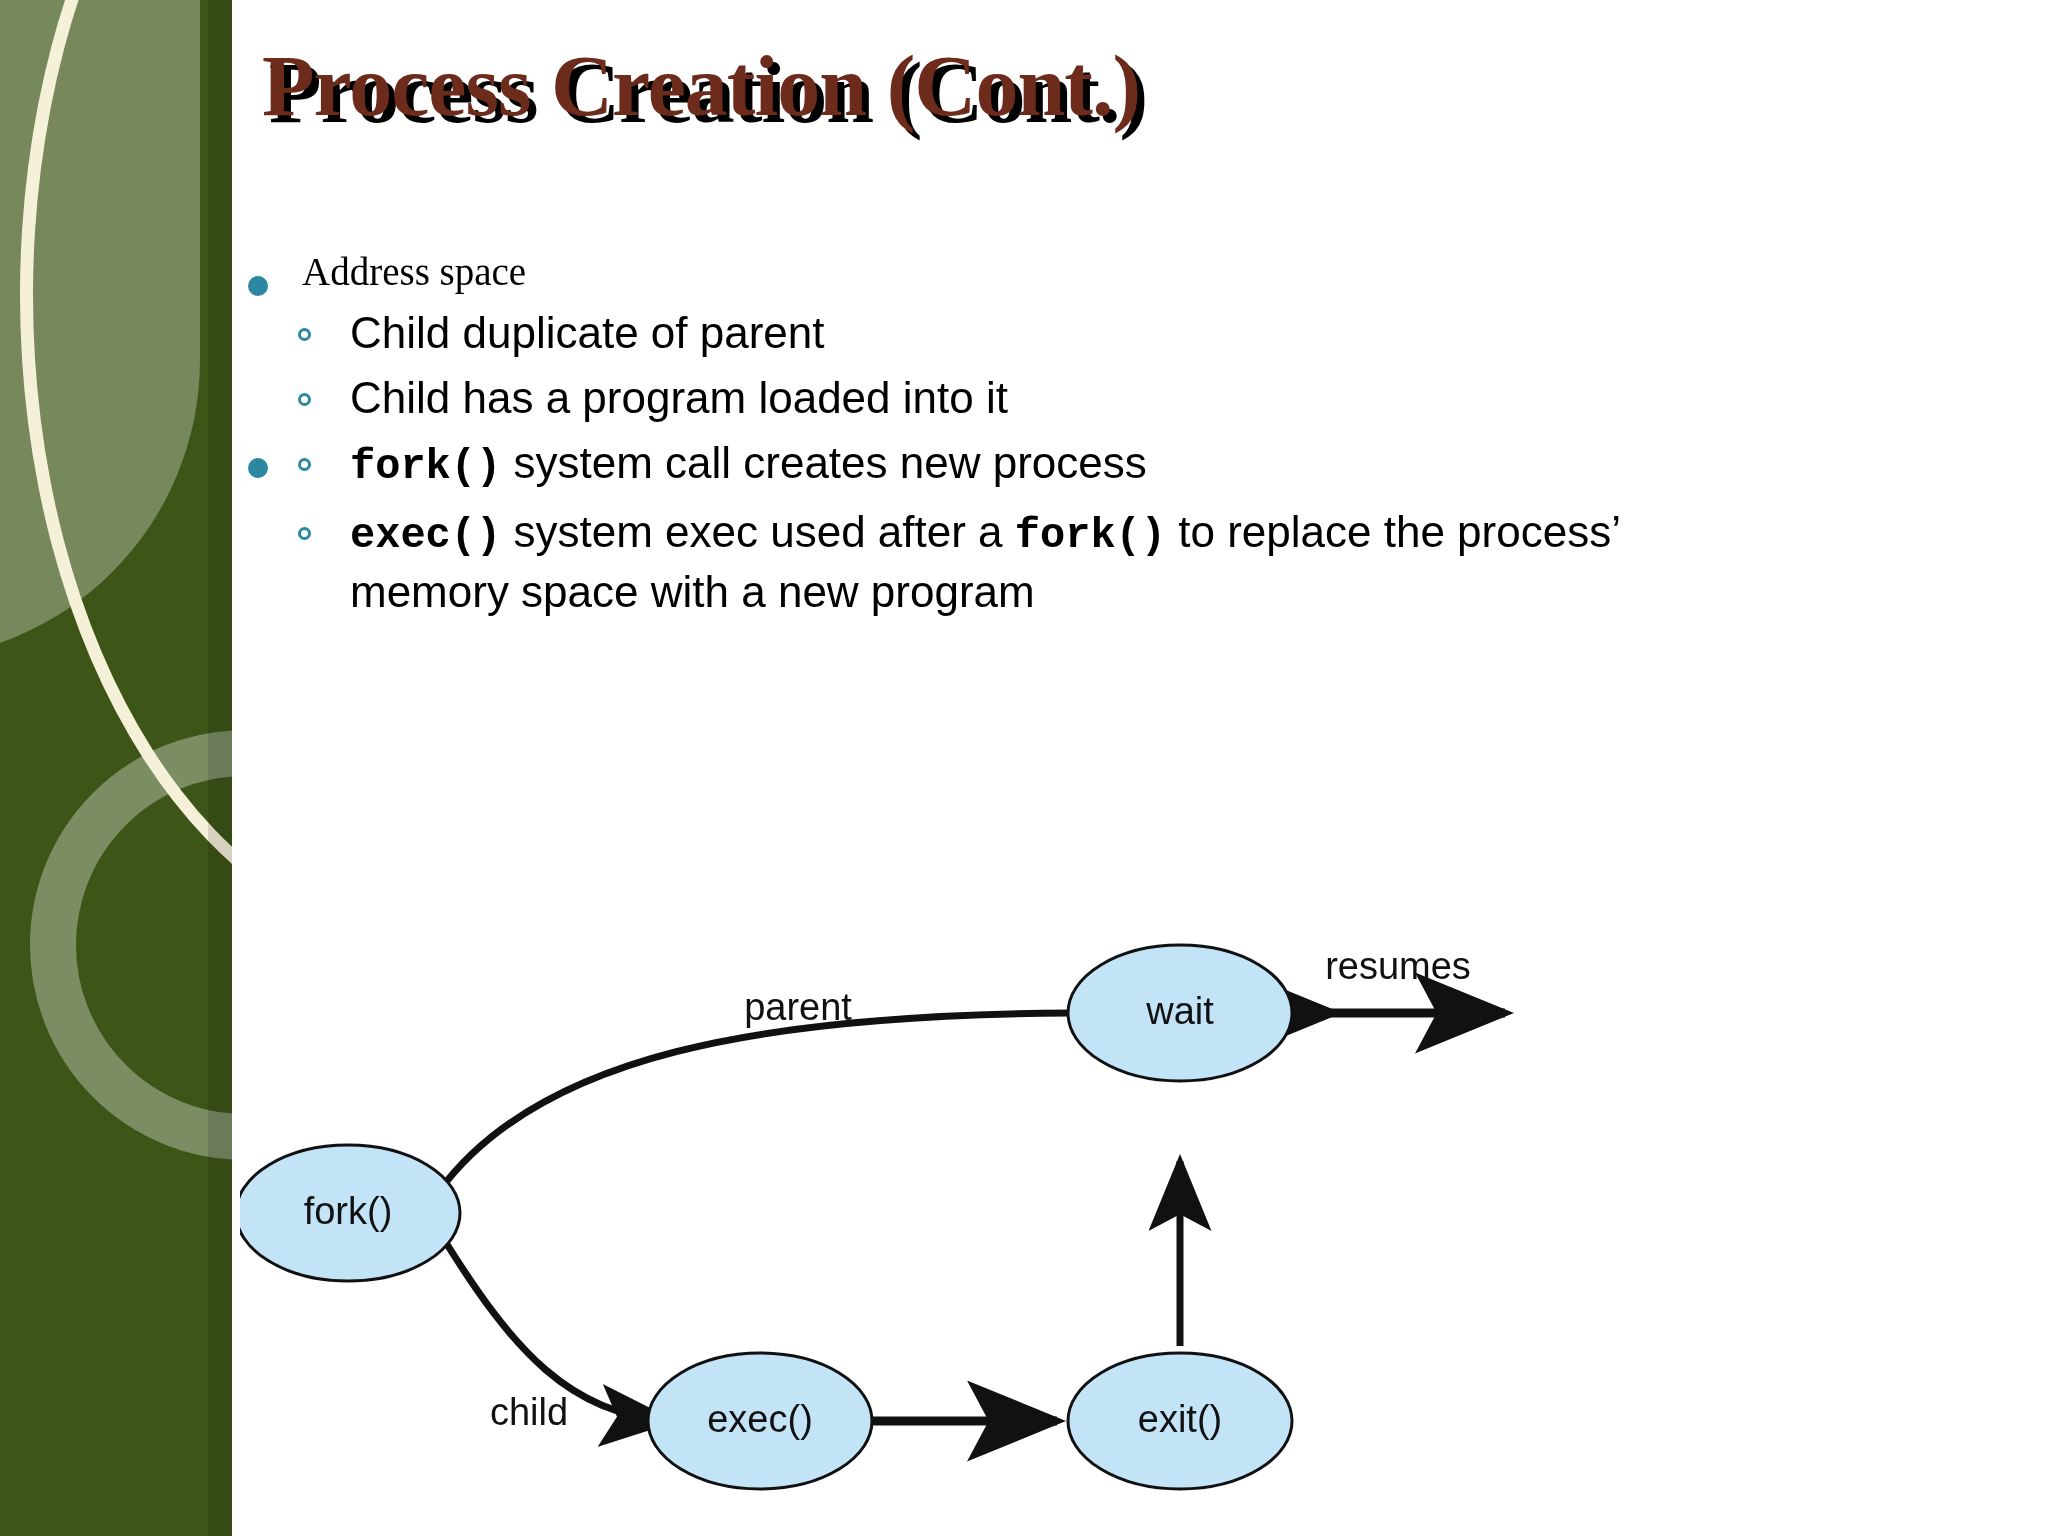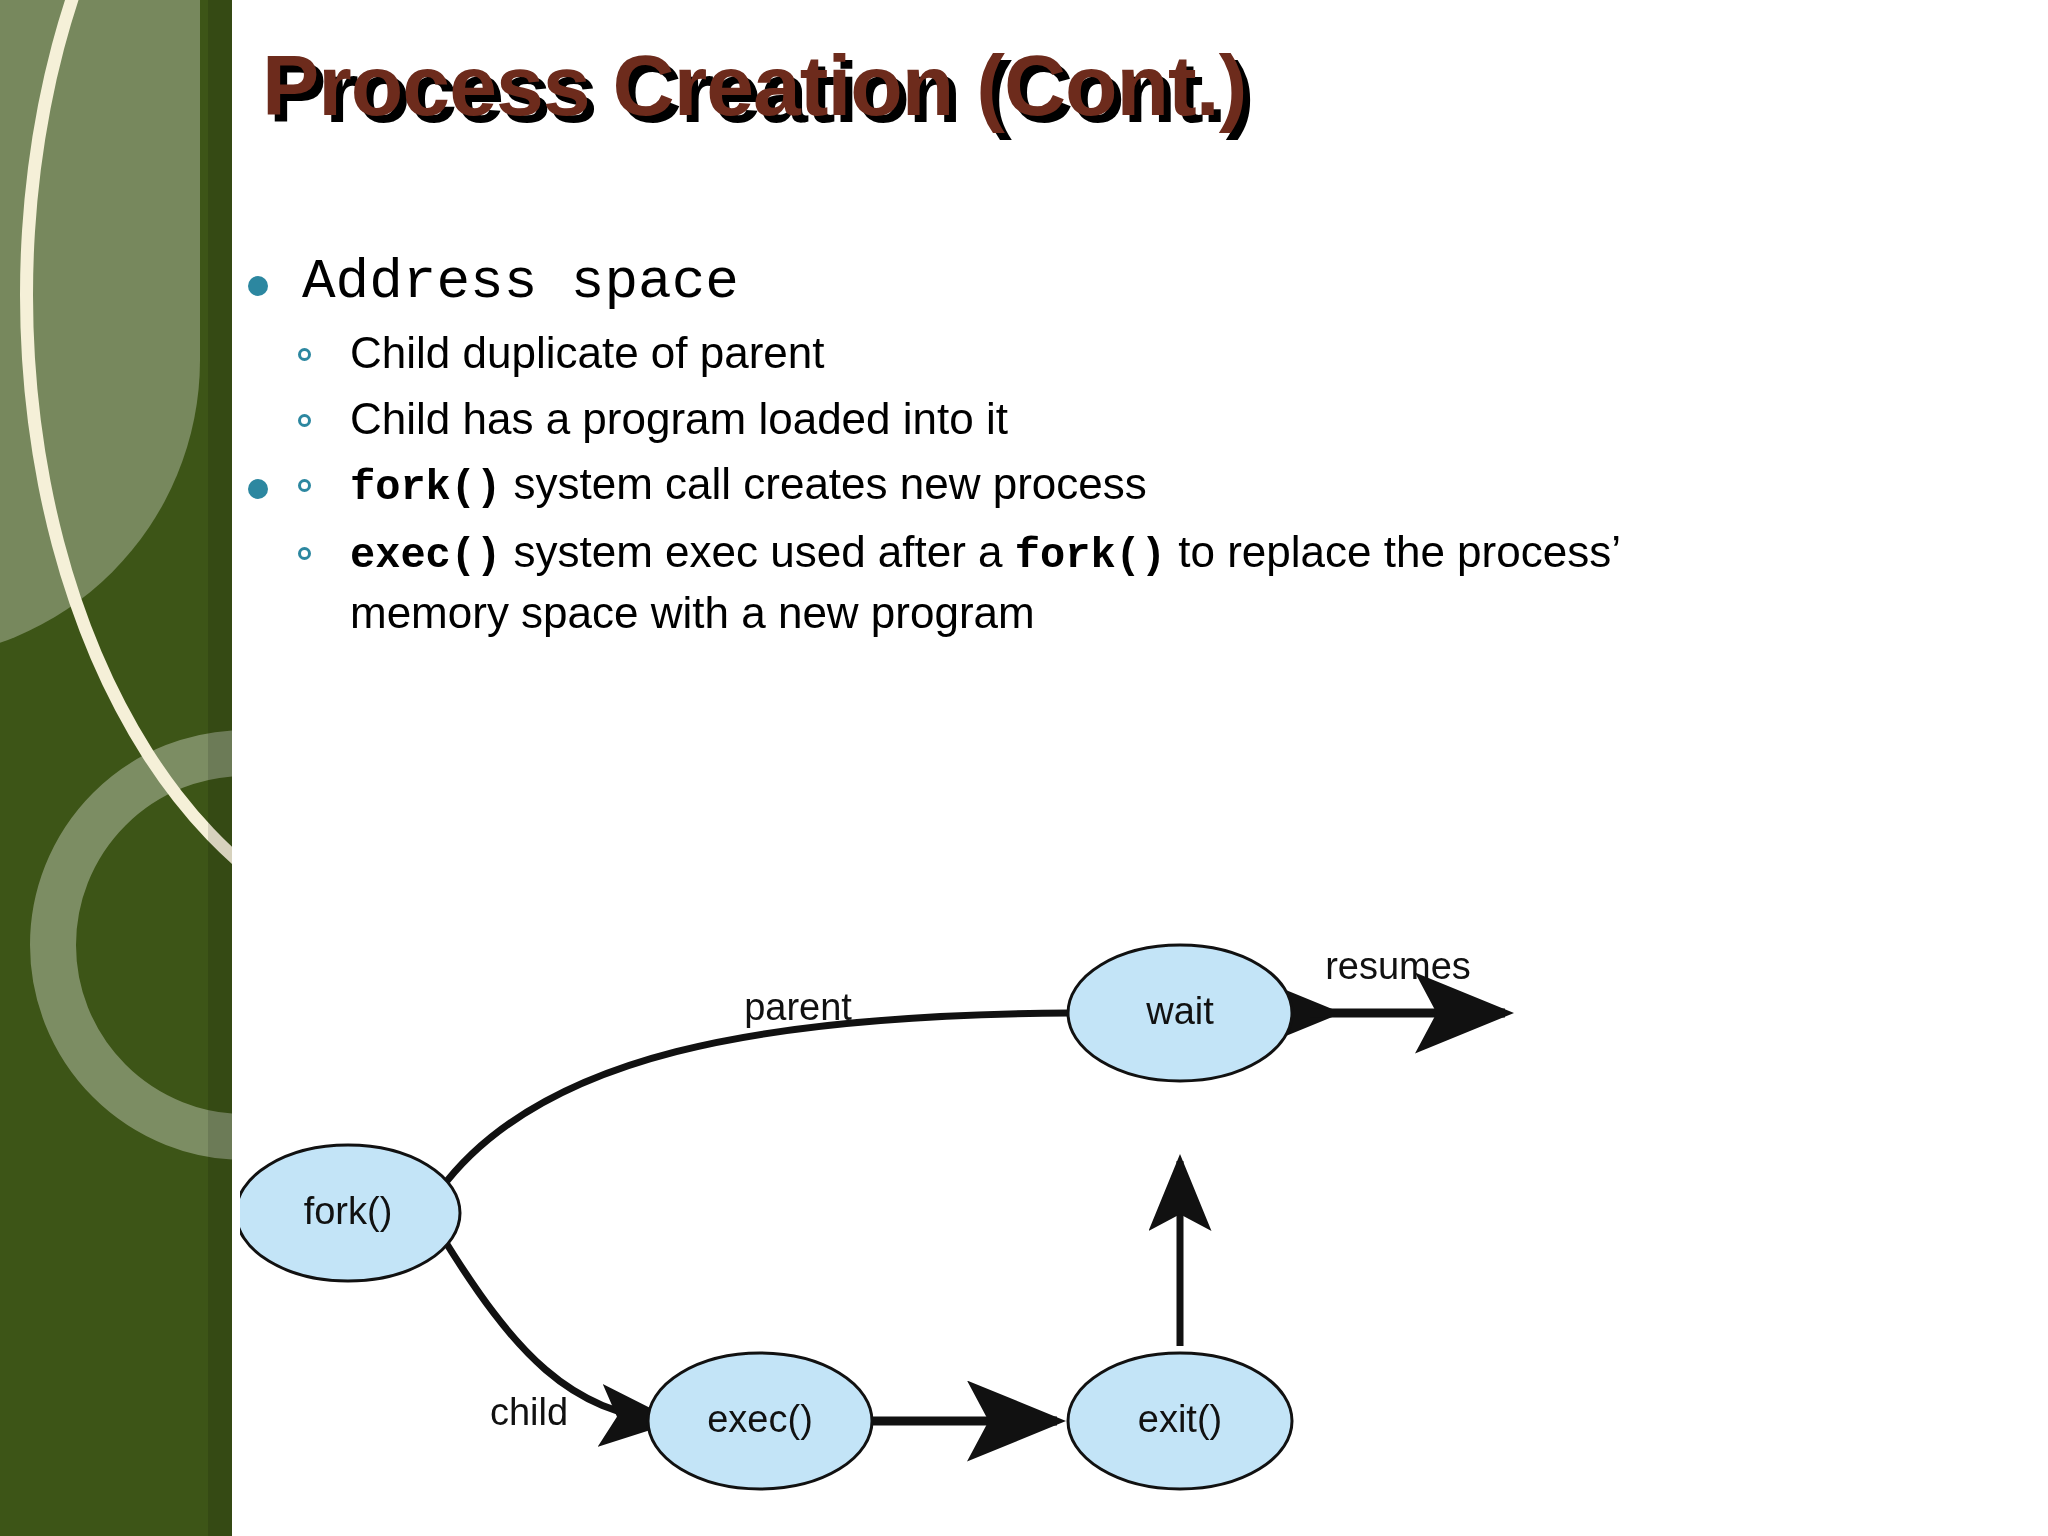--- a/index.html
+++ b/index.html
@@ -55,44 +55,44 @@
     border-radius: 50%;
     border: 13px solid #f5f0d8;
     box-sizing: border-box;
   }
 
   
   #title {
     position: absolute;
     left: 262px;
     top: 36px;
-    font-family: Liberation Sans, sans-serif;
+    font-family: Liberation Serif, serif;
     font-size: 86px;
     font-weight: bold;
     letter-spacing: -1px;
     color: #6d2b1c;
     text-shadow: 7px 7px 0 #000000;
     white-space: nowrap;
   }
 
   
   #body {
     position: absolute;
     left: 240px;
     top: 248px;
     width: 1480px;
   }
   .lvl1 {
     position: relative;
     padding-left: 62px;
     margin: 0 0 6px 0;
-    font-size: 56px;
+    font-size: 39px;
     line-height: 1.22;
     color: #000000;
-    font-family: Liberation Mono, monospace;
+    font-family: Liberation Serif, serif;
   }
   .lvl1 .b-dot {
     position: absolute;
     left: 8px;
     top: 28px;
     width: 20px;
     height: 20px;
     border-radius: 50%;
     background: #2c87a0;
   }

